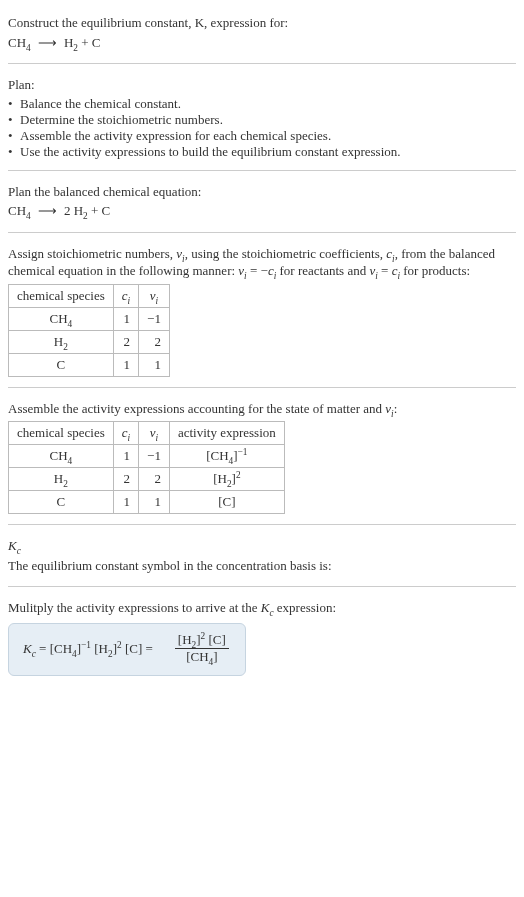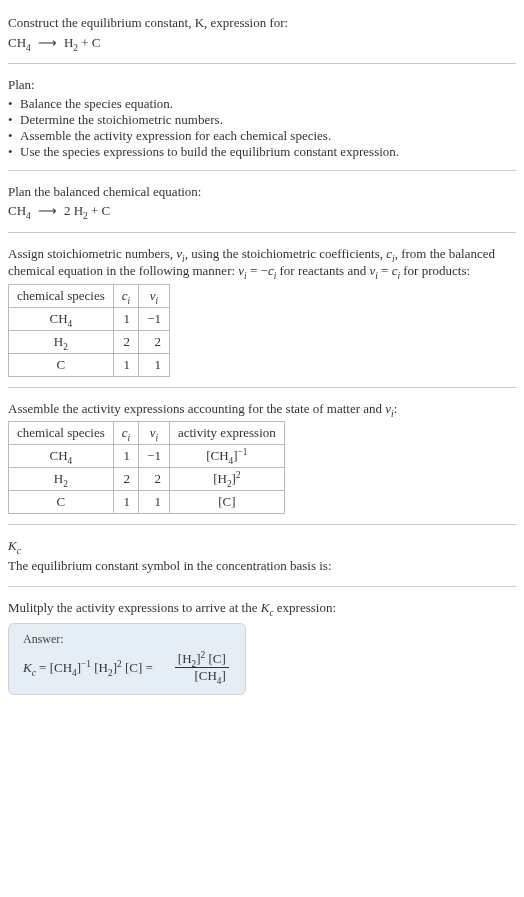--- a/index.html
+++ b/index.html
@@ -53,21 +53,21 @@
     margin-top: 4px;
   }
   .answer-label {
     font-size: 12px;
     color: #444;
     margin-bottom: 4px;
   }
   .frac {
     display: inline-block;
     vertical-align: middle;
-    text-align: right;
+    text-align: center;
     margin: 0 2px;
   }
   .frac .num {
     display: block;
     border-bottom: 1px solid #333;
     padding: 0 3px;
   }
   .frac .den {
     display: block;
     padding: 0 3px;
@@ -95,33 +95,33 @@
 <div class="section">
   <div class="line">Construct the equilibrium constant, K, expression for:</div>
   <div class="line equation">CH<sub>4</sub> <span class="arrow">⟶</span> H<sub>2</sub> + C</div>
 </div>
 <div class="divider"></div>
 
 <div class="section">
   <div class="line">Plan:</div>
   <div class="bullet">
       <div class="dot">•</div>
-      <div>Balance the species equation.</div>
+      <div>Balance the chemical constant.</div>
     </div>
   <div class="bullet">
       <div class="dot">•</div>
       <div>Determine the stoichiometric numbers.</div>
     </div>
   <div class="bullet">
       <div class="dot">•</div>
       <div>Assemble the activity expression for each chemical species.</div>
     </div>
   <div class="bullet">
       <div class="dot">•</div>
-      <div>Use the species expressions to build the equilibrium constant expression.</div>
+      <div>Use the activity expressions to build the equilibrium constant expression.</div>
     </div>
 </div>
 <div class="divider"></div>
 
 <div class="section">
   <div class="line">Plan the balanced chemical equation:</div>
   <div class="line equation">CH<sub>4</sub> <span class="arrow">⟶</span> 2 H<sub>2</sub> + C</div>
 </div>
 <div class="divider"></div>
 
@@ -189,21 +189,20 @@
 
 <div class="section">
   <div class="line"><span class="ital">K<sub>c</sub></span></div>
   <div class="line">The equilibrium constant symbol in the concentration basis is:</div>
 </div>
 <div class="divider"></div>
 
 <div class="section">
   <div class="line">Mulitply the activity expressions to arrive at the <span class="ital">K<sub>c</sub></span> expression:</div>
   <div class="answer-box">
-    <div class="answer-label">Answer:</div>
     <div class="eqrow">
       <span><span class="ital">K<sub>c</sub></span> = [CH<sub>4</sub>]<sup>−1</sup> [H<sub>2</sub>]<sup>2</sup> [C] =</span>
       <span class="frac">
         <span class="num">[H<sub>2</sub>]<sup>2</sup> [C]</span>
         <span class="den">[CH<sub>4</sub>]</span>
       </span>
     </div>
   </div>
 </div>
 

